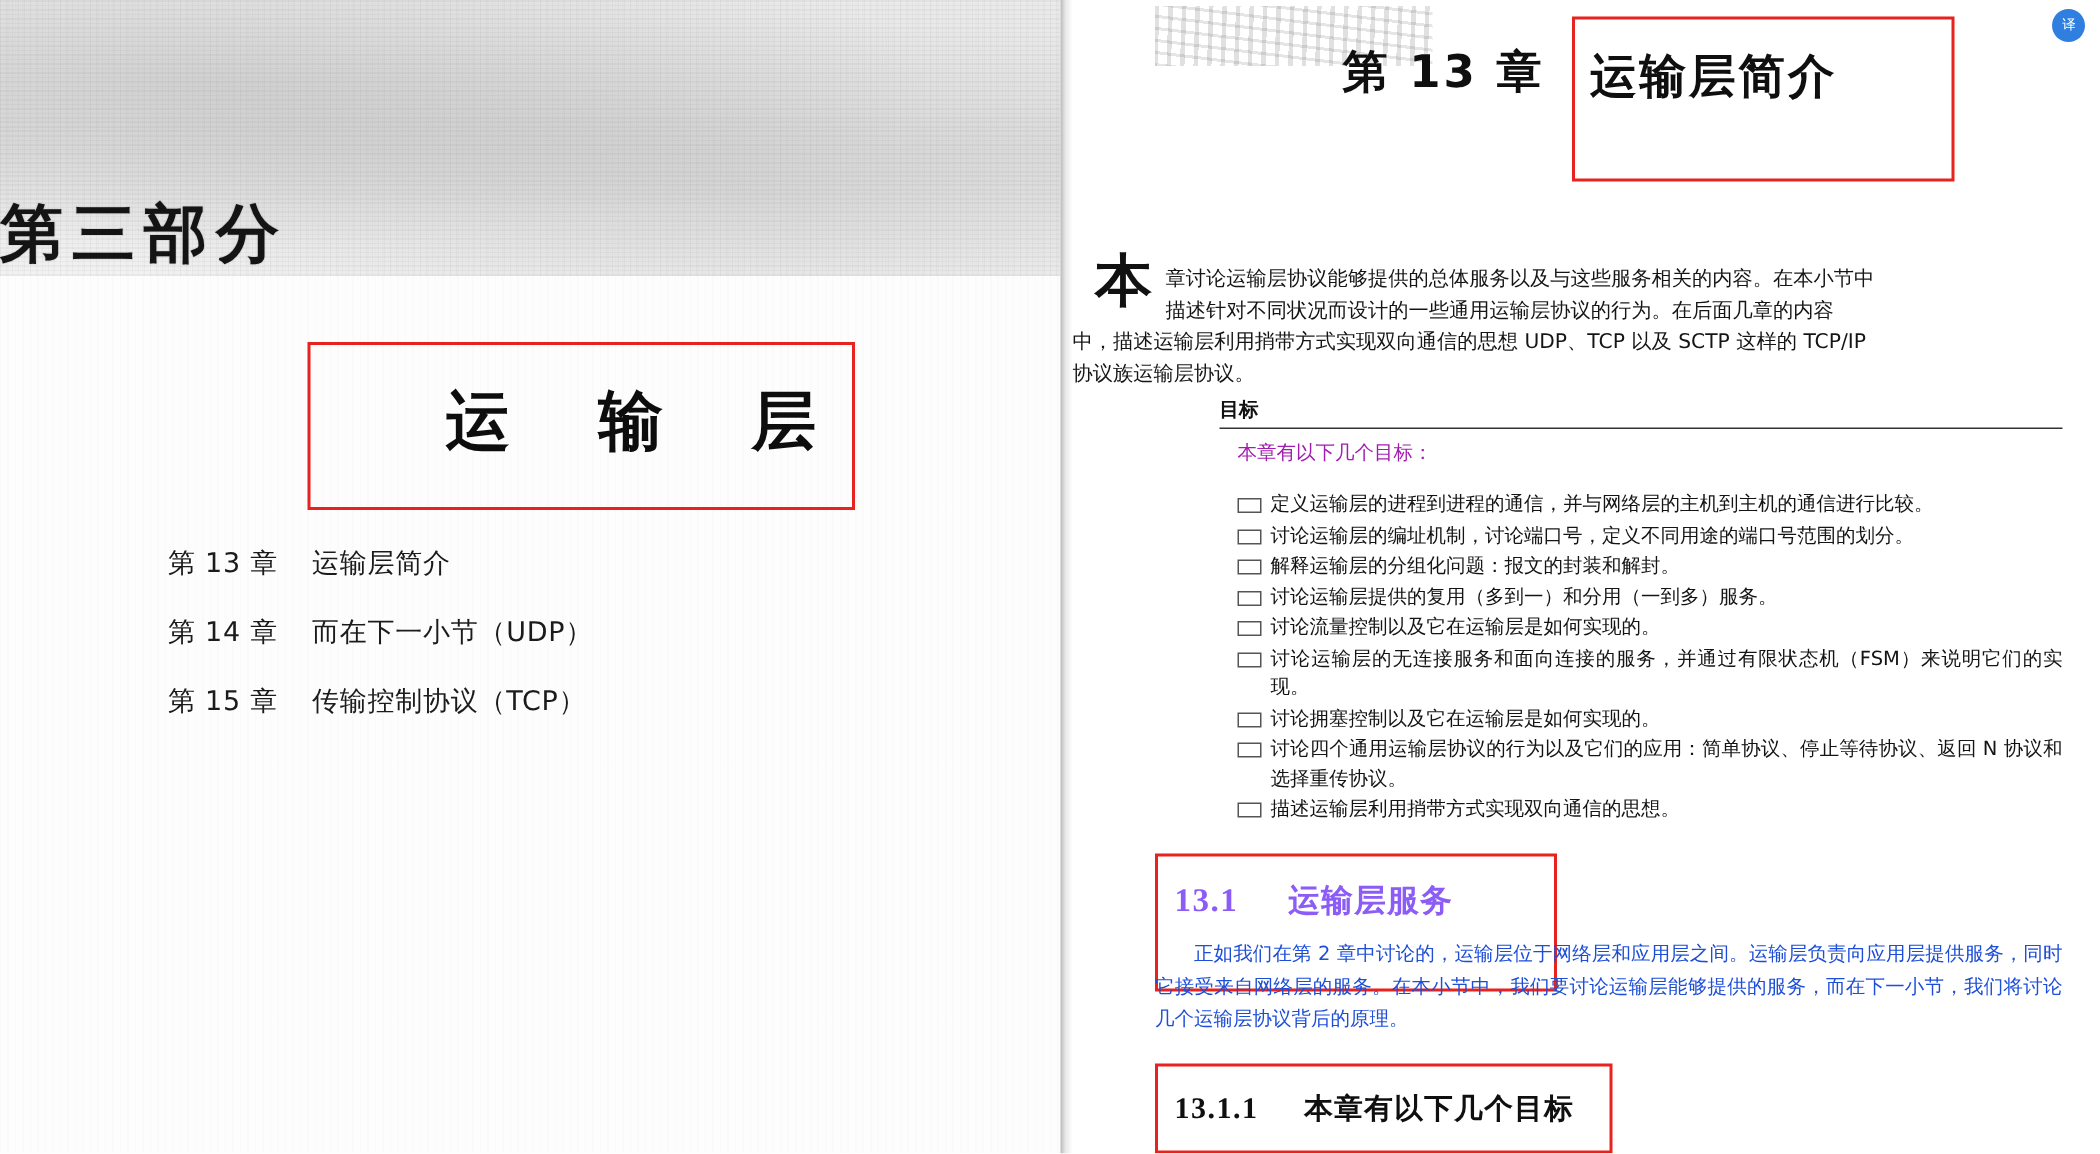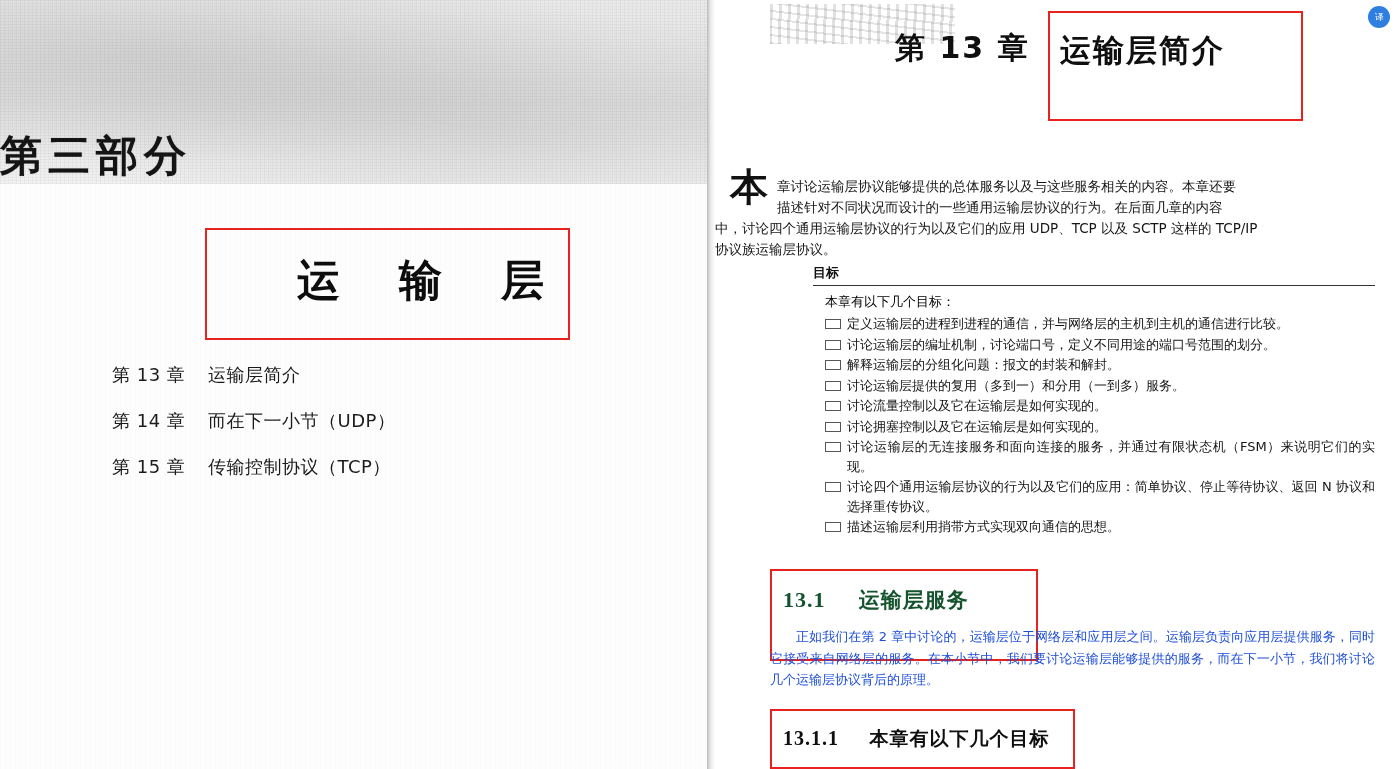--- a/index.html
+++ b/index.html
@@ -211,22 +211,22 @@
   }
   .goals-rule {
     height: 1px;
     background: #333;
     width: 562px;
     margin-bottom: 7px;
   }
   .goals-lead {
     font-family: Liberation Serif, serif;
     font-size: 13px;
-    color: #000000;
-    margin-bottom: 3px;
+    color: #a21caf;
+    margin-bottom: 16px;
     margin-left: 12px;
   }
   .goal-item {
     display: flex;
     align-items: flex-start;
     font-family: "DejaVu Sans", sans-serif;
     font-size: 13px;
     line-height: 19.5px;
     color: #141414;
     margin-left: 12px;
@@ -255,21 +255,21 @@
     border: 2px solid #e8221f;
     box-sizing: border-box;
   }
   .sec-h1 {
     position: absolute;
     left: 68px;
     top: 586px;
     font-family: "DejaVu Sans", sans-serif;
     font-weight: bold;
     font-size: 21px;
-    color: #14532d;
+    color: #8b5cf6;
     letter-spacing: 1px;
     white-space: nowrap;
   }
   .sec-h1 .num { font-family: "Liberation Serif", serif; font-size: 22px; }
   .sec-body {
     position: absolute;
     left: 55px;
     top: 626px;
     width: 605px;
     font-family: "DejaVu Sans", sans-serif;
@@ -356,23 +356,23 @@
     <div class="right-smudge"></div>
 
     <div class="chapter-head">第 13 章</div>
 
     <div class="chapter-title-box"></div>
     <div class="chapter-title-text">运输层简介</div>
 
     <div class="dropcap">本</div>
 
     <div class="intro">
-      <p class="l1">章讨论运输层协议能够提供的总体服务以及与这些服务相关的内容。本章还要</p>
+      <p class="l1">章讨论运输层协议能够提供的总体服务以及与这些服务相关的内容。在本小节中</p>
       <p class="l2">描述针对不同状况而设计的一些通用运输层协议的行为。在后面几章的内容</p>
-      <p>中，讨论四个通用运输层协议的行为以及它们的应用 UDP、TCP 以及 SCTP 这样的 TCP/IP</p>
+      <p>中，描述运输层利用捎带方式实现双向通信的思想 UDP、TCP 以及 SCTP 这样的 TCP/IP</p>
       <p>协议族运输层协议。</p>
     </div>
 
     <div class="goals-box">
       <div class="goals-title">目标</div>
       <div class="goals-rule"></div>
       <div class="goals-lead">本章有以下几个目标：</div>
 
       <div class="goal-item">
         <span class="goal-box"></span>
@@ -389,25 +389,25 @@
       <div class="goal-item">
         <span class="goal-box"></span>
         <span class="goal-text">讨论运输层提供的复用（多到一）和分用（一到多）服务。</span>
       </div>
       <div class="goal-item">
         <span class="goal-box"></span>
         <span class="goal-text">讨论流量控制以及它在运输层是如何实现的。</span>
       </div>
       <div class="goal-item">
         <span class="goal-box"></span>
+        <span class="goal-text">讨论运输层的无连接服务和面向连接的服务，并通过有限状态机（FSM）来说明它们的实现。</span>
+      </div>
+      <div class="goal-item">
+        <span class="goal-box"></span>
         <span class="goal-text">讨论拥塞控制以及它在运输层是如何实现的。</span>
-      </div>
-      <div class="goal-item">
-        <span class="goal-box"></span>
-        <span class="goal-text">讨论运输层的无连接服务和面向连接的服务，并通过有限状态机（FSM）来说明它们的实现。</span>
       </div>
       <div class="goal-item">
         <span class="goal-box"></span>
         <span class="goal-text">讨论四个通用运输层协议的行为以及它们的应用：简单协议、停止等待协议、返回 N 协议和选择重传协议。</span>
       </div>
       <div class="goal-item">
         <span class="goal-box"></span>
         <span class="goal-text">描述运输层利用捎带方式实现双向通信的思想。</span>
       </div>
     </div>

